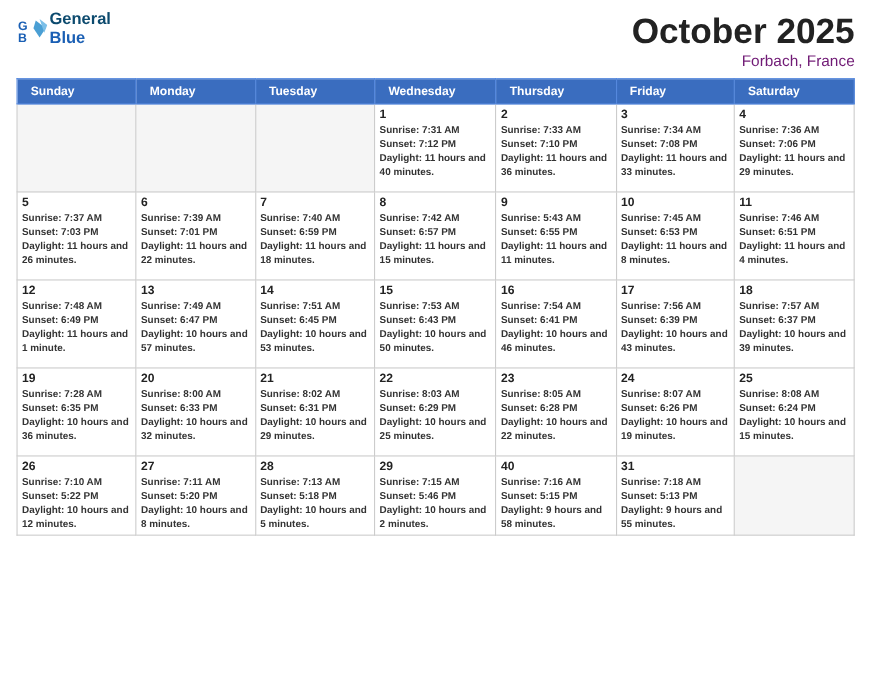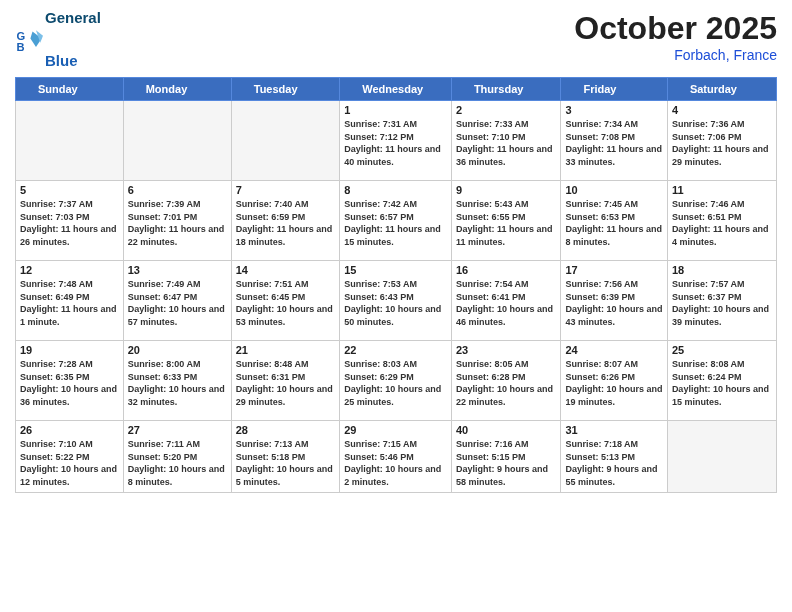--- a/index.html
+++ b/index.html
@@ -35,31 +35,31 @@
       text-align: right;
     }
     .month-title {
       font-size: 32px;
       font-weight: bold;
       color: #222;
       margin-left: 20px;
     }
     .location {
       font-size: 14px;
-      color: #1d4ed8;
+      color: #701a75;
     }
     .calendar {
       width: 100%;
       border-collapse: collapse;
       font-size: 10px;
     }
     .calendar th {
       background: #3a6dbf;
       color: #fff;
-      padding: 5px 22px;
+      padding: 5px 12px;
       text-align: left;
       font-size: 11px;
       font-weight: bold;
       border: 1px solid #5588dd;
     }
     .calendar td {
       border: 1px solid #ccc;
       vertical-align: top;
       padding: 3px 4px;
       width: 113px;
@@ -93,21 +93,21 @@
   <div class="header">
     <div class="logo">
       <svg class="logo-icon" viewBox="0 0 40 40">
         <text x="2" y="20" font-size="16" font-weight="bold" fill="#1a5fb4">G</text>
         <text x="2" y="36" font-size="16" font-weight="bold" fill="#1a5fb4">B</text>
         <polygon points="25,8 38,18 30,30 22,18" fill="#4a9fd4"></polygon>
         <polygon points="30,6 40,14 36,24" fill="#7bbfe8"></polygon>
       </svg>
       <div>
         <div style="font-size:15px;font-weight:bold;color:#0c4a6e;line-height:1.1;">General</div>
-        <div style="font-size:15px;font-weight:bold;color:#1a5fb4;line-height:1.1;margin-top:26px;">Blue</div>
+        <div style="font-size:15px;font-weight:bold;color:#1a5fb4;line-height:1.1;">Blue</div>
       </div>
     </div>
     <div class="title-block">
       <div class="month-title">October 2025</div>
       <div class="location">Forbach, France</div>
     </div>
   </div>
 
   <table class="calendar">
     <thead>
@@ -267,21 +267,21 @@
           </td>
           <td>
             <div class="day-num">20</div>
             <div class="day-info">Sunrise: 8:00 AM
 Sunset: 6:33 PM
 Daylight: 10 hours
 and 32 minutes.</div>
           </td>
           <td>
             <div class="day-num">21</div>
-            <div class="day-info">Sunrise: 8:48 AM
+            <div class="day-info">Sunrise: 8:02 AM
 Sunset: 6:31 PM
 Daylight: 10 hours
 and 29 minutes.</div>
           </td>
           <td>
             <div class="day-num">22</div>
             <div class="day-info">Sunrise: 8:03 AM
 Sunset: 6:29 PM
 Daylight: 10 hours
 and 25 minutes.</div>

